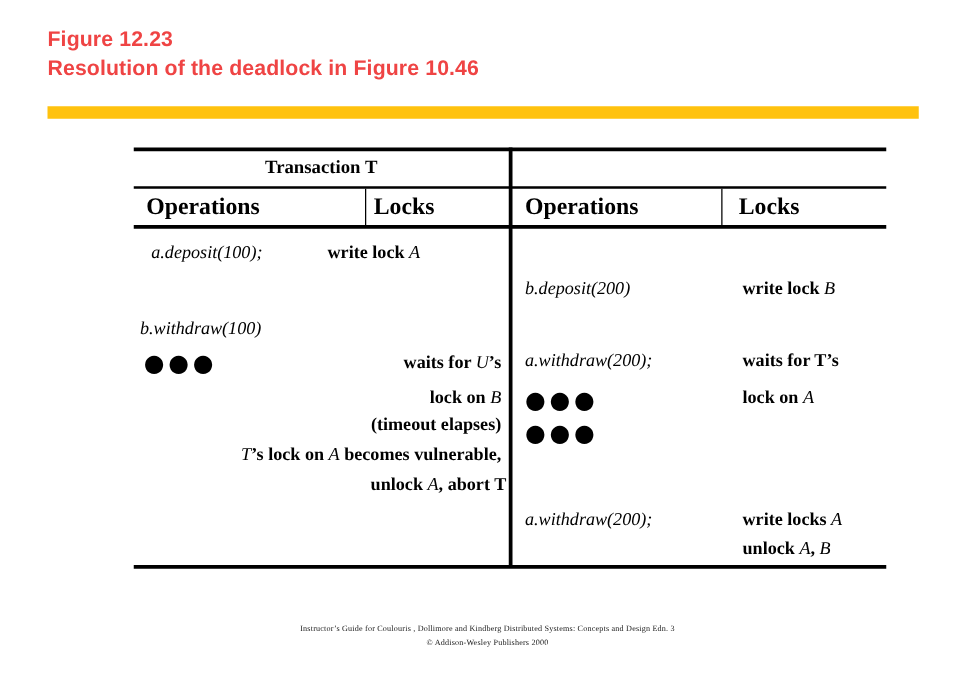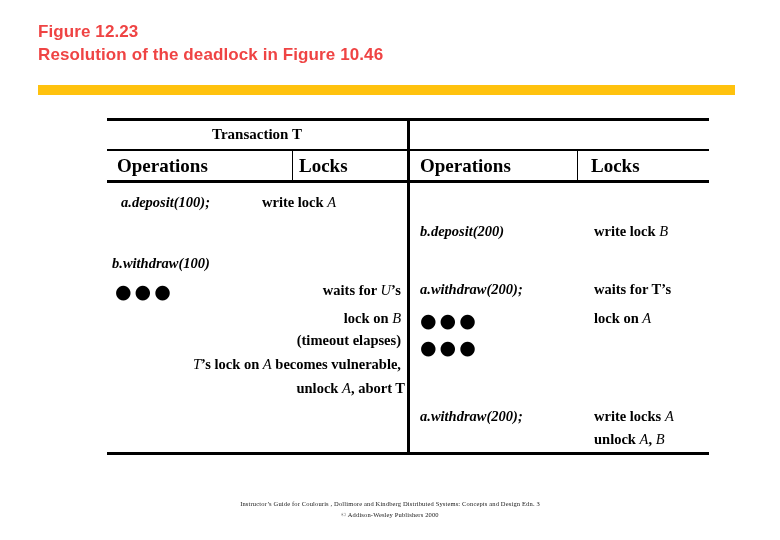--- a/index.html
+++ b/index.html
@@ -68,21 +68,20 @@
   .vrule.thin {
     width: 1px;
   }
 
   .cell {
     position: absolute;
     font-size: 14.5px;
     line-height: 17px;
     color: #000;
     white-space: nowrap;
-    font-weight: bold;
   }
   .hdr-group {
     font-weight: bold;
     font-size: 15px;
     text-align: center;
   }
   .hdr-col {
     font-weight: bold;
     font-size: 19px;
   }

